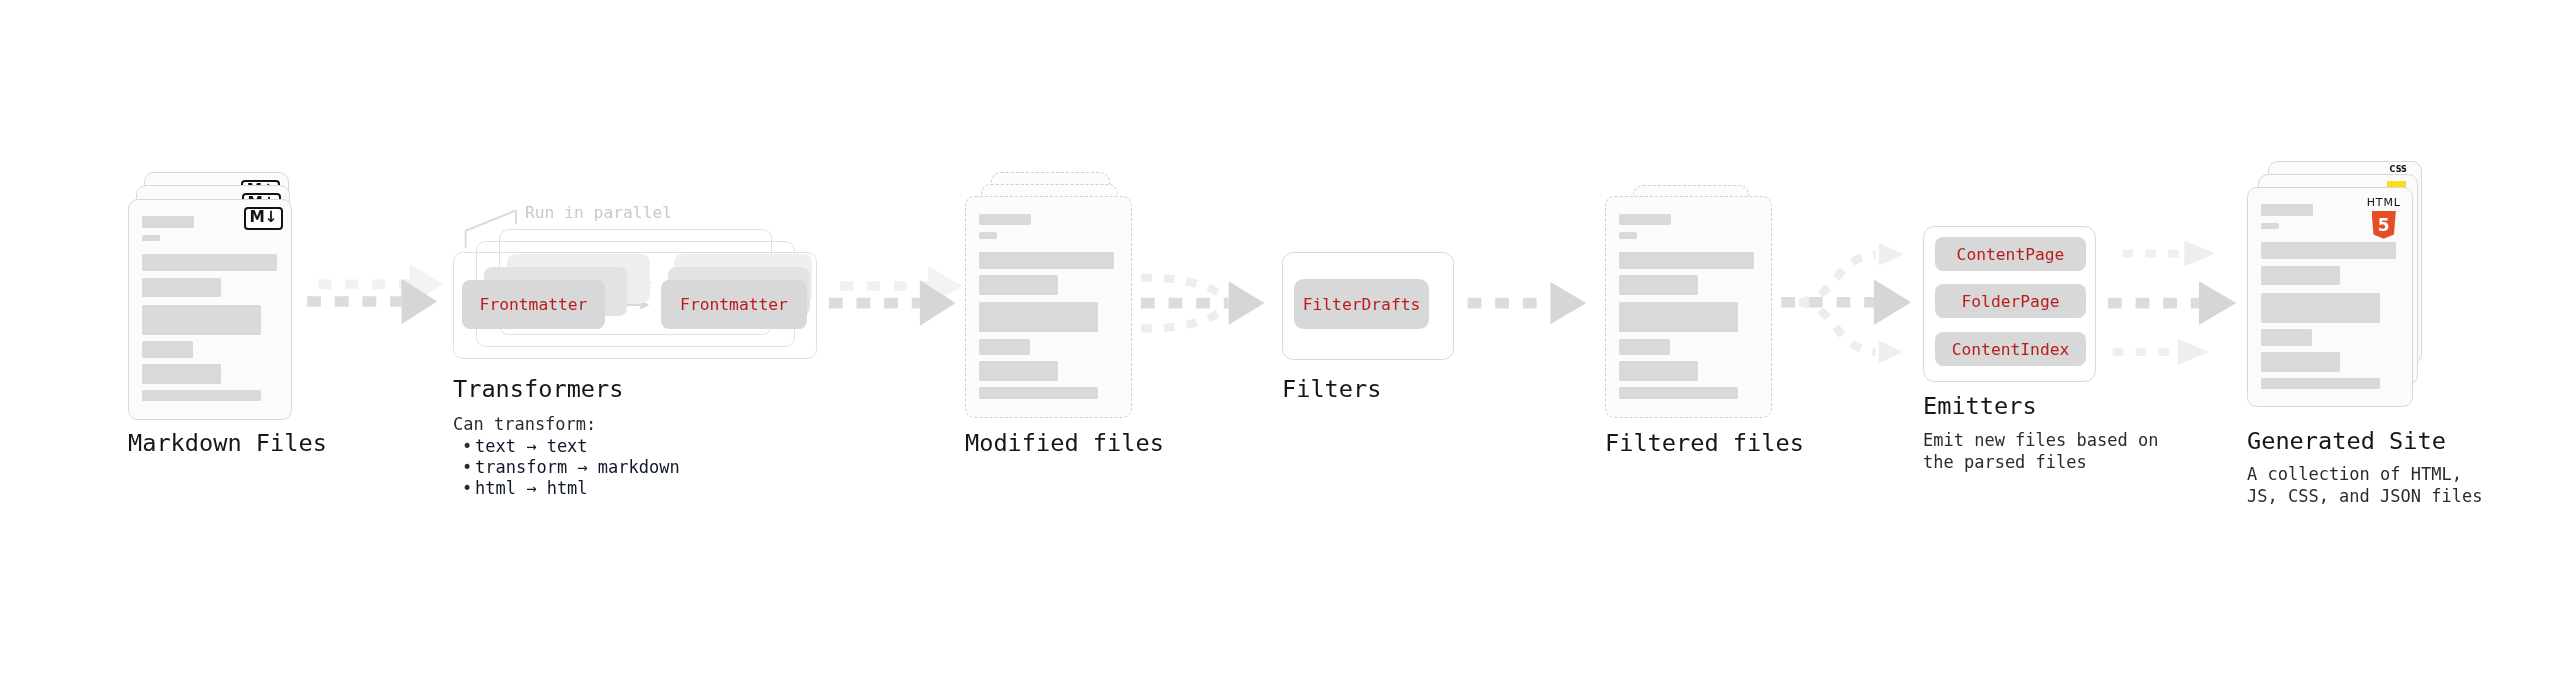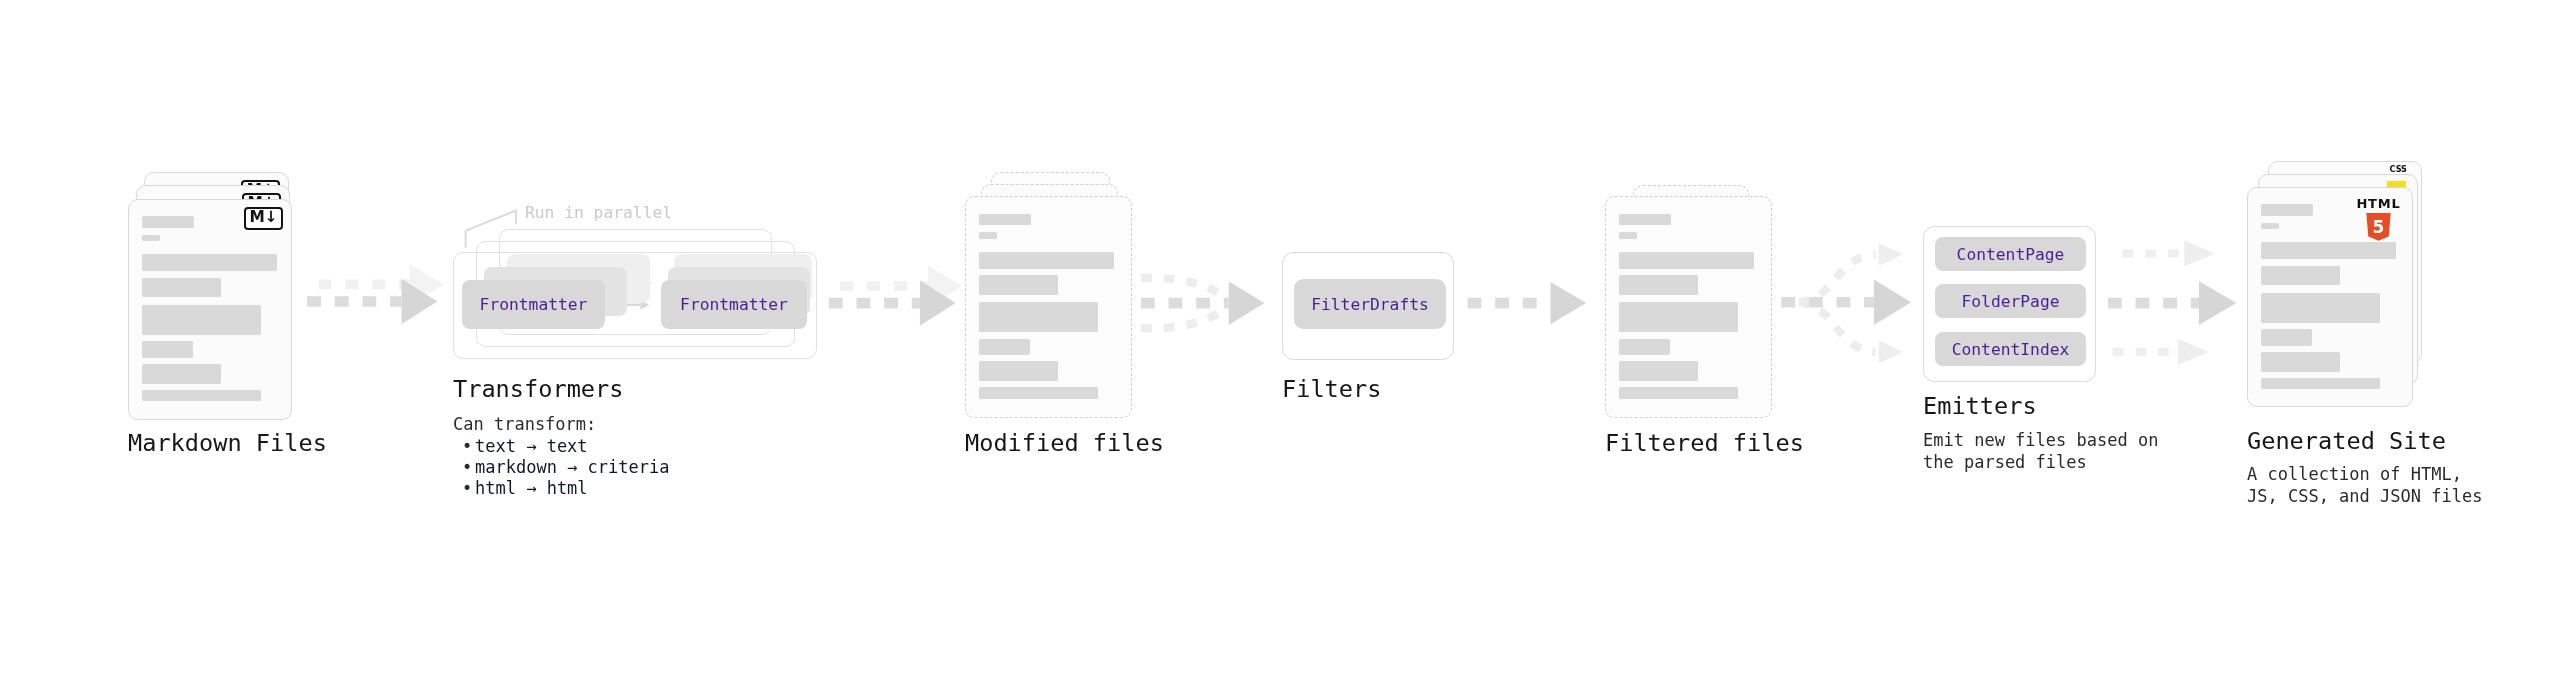--- a/index.html
+++ b/index.html
@@ -25,39 +25,39 @@
   .b7{width:79px;height:19.5px;margin-bottom:6.5px;}
   .b8{width:119px;height:11.4px;}
 
   
   .md-badge{
     position:absolute;top:6.5px;right:8.1px;border:2.4px solid #131313;border-radius:4.1px;
     background:#ffffff;color:#131313;font-family:"DejaVu Sans","Liberation Sans",sans-serif;
     font-weight:bold;font-size:15.4px;line-height:1;padding:1.6px 3.3px 2.4px;
   }
   .html5-logo{position:absolute;top:8.1px;right:11.4px;text-align:center;}
-  .html5-word{font-family:"DejaVu Sans","Liberation Sans",sans-serif;font-weight:bold;font-size:13px;letter-spacing:0.8px;color:#111;}
+  .html5-word{font-family:"DejaVu Sans","Liberation Sans",sans-serif;font-weight:normal;font-size:11px;letter-spacing:0.8px;color:#111;}
   .html5-shield{
     width:24.4px;height:28px;margin:1.6px auto 0;background:#E44D26;
     clip-path:polygon(0 0,100% 0,92% 85%,50% 100%,8% 85%);
     display:flex;align-items:center;justify-content:center;
     color:#ffffff;font-family:"DejaVu Sans","Liberation Sans",sans-serif;font-weight:bold;font-size:17px;
   }
   .css-logo{position:absolute;top:3.3px;right:13px;text-align:center;}
   .css-word{font-family:"DejaVu Sans","Liberation Sans",sans-serif;font-weight:bold;font-size:8.1px;color:#111;line-height:1;}
   .css-underline{height:3.3px;width:19.5px;background:#2965F1;margin-top:1.6px;}
   .js-logo{position:absolute;top:5.7px;right:10.6px;width:19.5px;height:10.6px;background:#F7DF1E;}
 
   
   .obox{position:absolute;border:1.6px solid #e0e0e0;border-radius:9.8px;background:transparent;box-sizing:border-box;}
   .fbox{position:absolute;border:1.6px solid #d9d9d9;border-radius:11.4px;background:#ffffff;box-sizing:border-box;}
   .pill{
     position:absolute;background:#d8d8d8;border-radius:8.1px;box-sizing:border-box;
     display:flex;align-items:center;justify-content:center;
-    font-size:16.3px;color:#4c1d95;
+    font-size:16.3px;color:#b91c1c;
   }
   .pill.g1{background:#e3e3e3;}
   .pill.g2{background:#efefef;}
 
   
   .group-title{position:absolute;font-size:23.6px;font-weight:500;color:#161616;white-space:nowrap;}
   .group-sub{position:absolute;font-size:17px;line-height:22px;color:#2b2b2b;white-space:pre-line;}
   .bullet-list{position:absolute;font-size:17px;line-height:21px;color:#0f172a;}
   .bullet{padding-left:13px;position:relative;white-space:nowrap;}
   .bullet::before{content:"•";position:absolute;left:0;top:0;color:#2b2b2b;}
@@ -163,42 +163,42 @@
   <div class="pill" style="left:462px;top:280px;width:143px;height:49px;">Frontmatter</div>
 
   <div class="pill g2" style="left:674px;top:254px;width:138px;height:49px;"></div>
   <div class="pill g1" style="left:668px;top:267px;width:142px;height:49px;"></div>
   <div class="pill" style="left:661px;top:280px;width:146px;height:49px;">Frontmatter</div>
 
   <div class="group-title" style="left:453px;top:375px;">Transformers</div>
   <div class="group-sub" style="left:453px;top:413px;">Can transform:</div>
   <div class="bullet-list" style="left:462px;top:436px;">
     <div class="bullet">text → text</div>
-    <div class="bullet">markdown → criteria</div>
+    <div class="bullet">transform → markdown</div>
     <div class="bullet">html → html</div>
   </div>
 
   <div class="abs" style="left:965px;top:172px;width:187px;height:252px;">
     <div class="file-card dashed" style="left:26px;top:0;width:119px;height:203px;"></div>
     <div class="file-card dashed" style="left:16.3px;top:12.2px;width:137px;height:211px;"></div>
     <div class="file-card dashed" style="left:0;top:24.4px;width:167px;height:222px;">
       <div class="bar b1"></div>
       <div class="bar b2"></div>
       <div class="bar b3"></div>
       <div class="bar b4"></div>
       <div class="bar b5"></div>
       <div class="bar b6"></div>
       <div class="bar b7"></div>
       <div class="bar b8"></div>
     </div>
   </div>
   <div class="group-title" style="left:965px;top:429px;">Modified files</div>
 
   <div class="fbox" style="left:1282px;top:252px;width:172px;height:108px;"></div>
-  <div class="pill" style="left:1294px;top:279px;width:152px;height:50px;border-radius:9.8px;">FilterDrafts</div>
+  <div class="pill" style="left:1294px;top:279px;width:135px;height:50px;border-radius:9.8px;">FilterDrafts</div>
   <div class="group-title" style="left:1282px;top:375px;">Filters</div>
 
   <div class="abs" style="left:1605px;top:185px;width:187px;height:244px;">
     <div class="file-card dashed" style="left:28.4px;top:0;width:116px;height:49px;"></div>
     <div class="file-card dashed" style="left:0;top:11.4px;width:167px;height:222px;">
       <div class="bar b1"></div>
       <div class="bar b2"></div>
       <div class="bar b3"></div>
       <div class="bar b4"></div>
       <div class="bar b5"></div>

